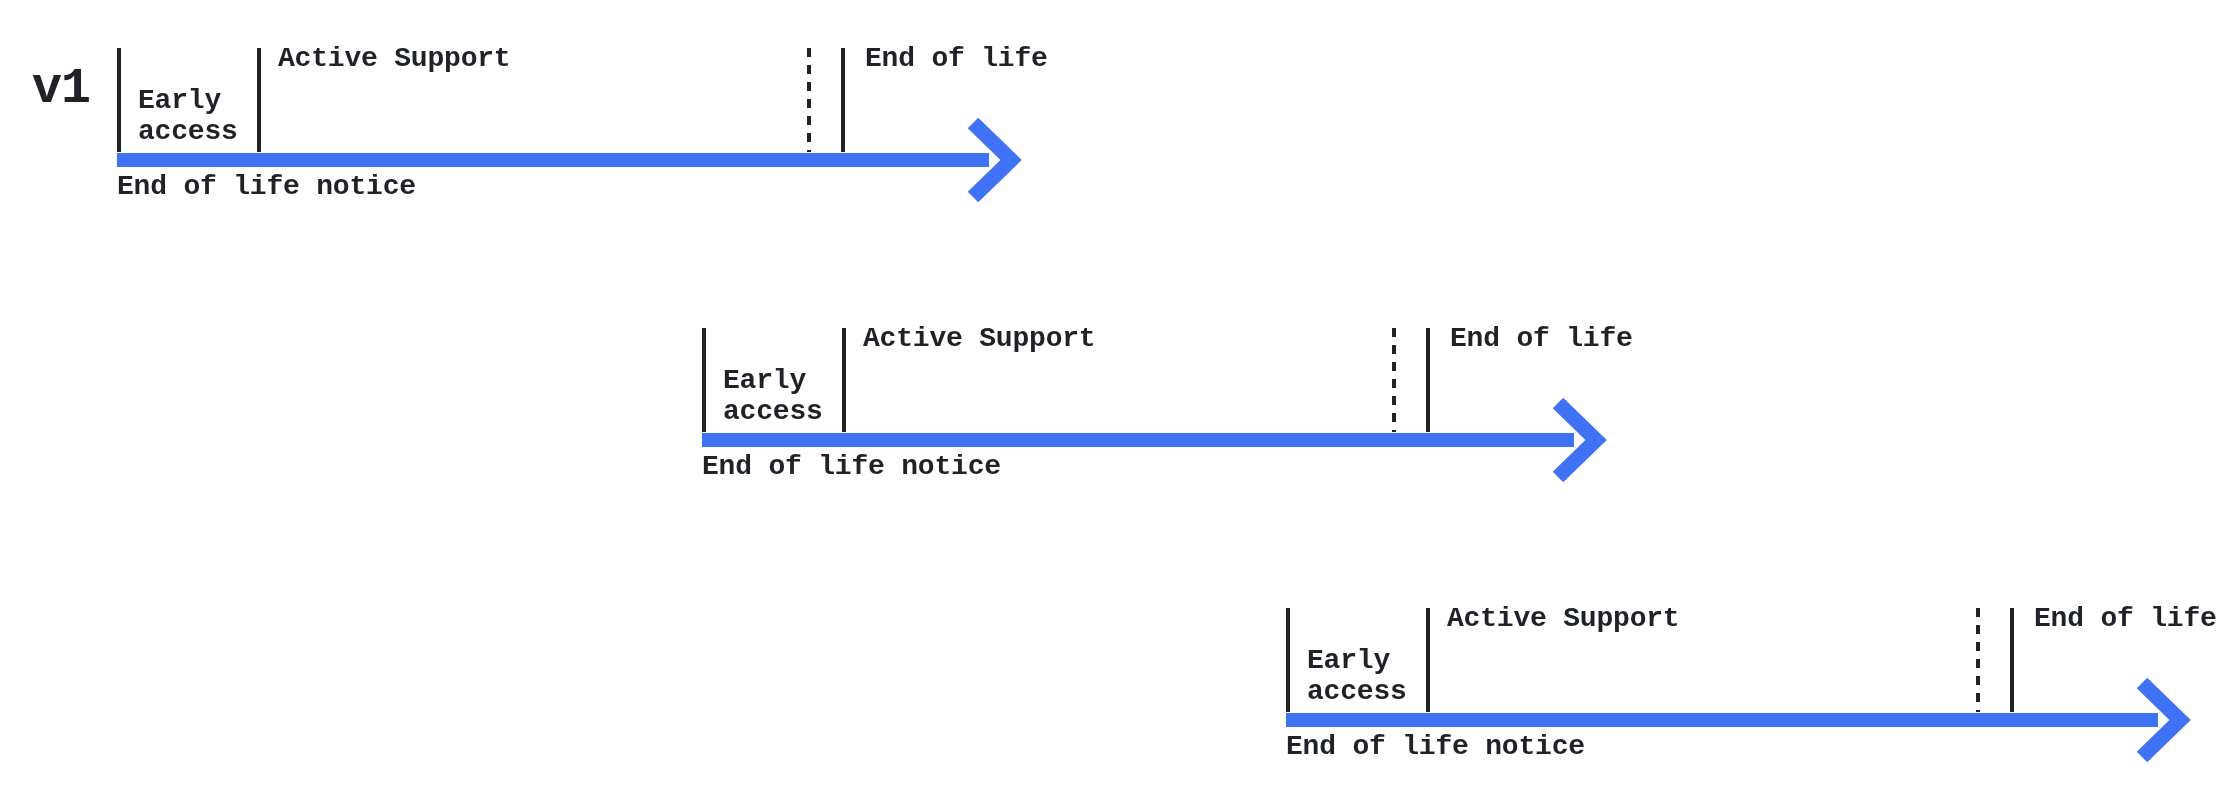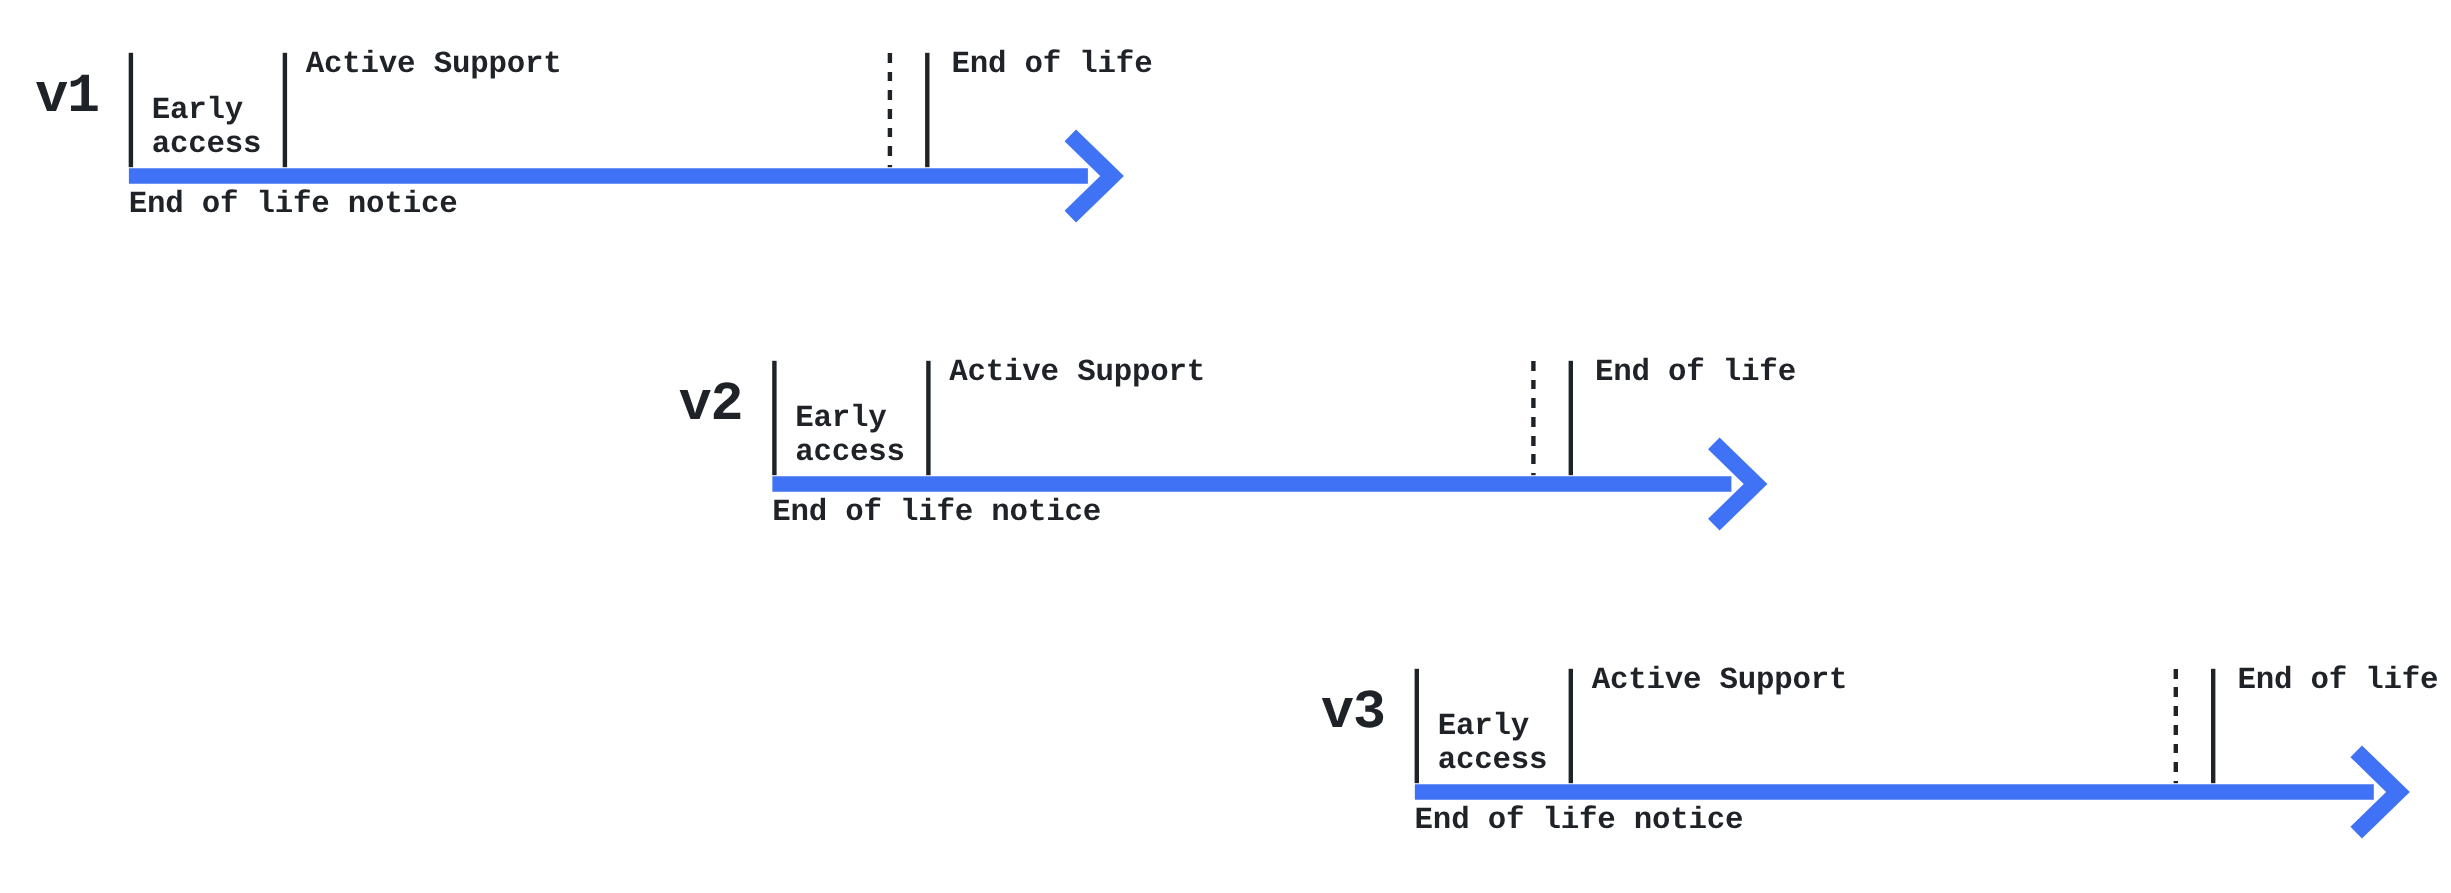--- a/index.html
+++ b/index.html
@@ -73,37 +73,35 @@
     <div class="lbl active">Active Support</div>
     <div class="lbl eol">End of life</div>
     <svg class="arrow" width="920" height="92" viewBox="0 0 920 92" aria-hidden="true">
       <line class="bar" x1="0" y1="46" x2="872" y2="46"></line>
       <polyline class="head" points="856,9 894,46 856,83"></polyline>
     </svg>
     <div class="lbl notice">End of life notice</div>
   </section>
 
   <section class="timeline tl-2">
-    <div class="version">v2</div>
     <div class="tick t1"></div>
     <div class="tick t2"></div>
     <div class="dash"></div>
     <div class="tick t3"></div>
     <div class="lbl early">Early access</div>
     <div class="lbl active">Active Support</div>
     <div class="lbl eol">End of life</div>
     <svg class="arrow" width="920" height="92" viewBox="0 0 920 92" aria-hidden="true">
       <line class="bar" x1="0" y1="46" x2="872" y2="46"></line>
       <polyline class="head" points="856,9 894,46 856,83"></polyline>
     </svg>
     <div class="lbl notice">End of life notice</div>
   </section>
 
   <section class="timeline tl-3">
-    <div class="version">v3</div>
     <div class="tick t1"></div>
     <div class="tick t2"></div>
     <div class="dash"></div>
     <div class="tick t3"></div>
     <div class="lbl early">Early access</div>
     <div class="lbl active">Active Support</div>
     <div class="lbl eol">End of life</div>
     <svg class="arrow" width="920" height="92" viewBox="0 0 920 92" aria-hidden="true">
       <line class="bar" x1="0" y1="46" x2="872" y2="46"></line>
       <polyline class="head" points="856,9 894,46 856,83"></polyline>

